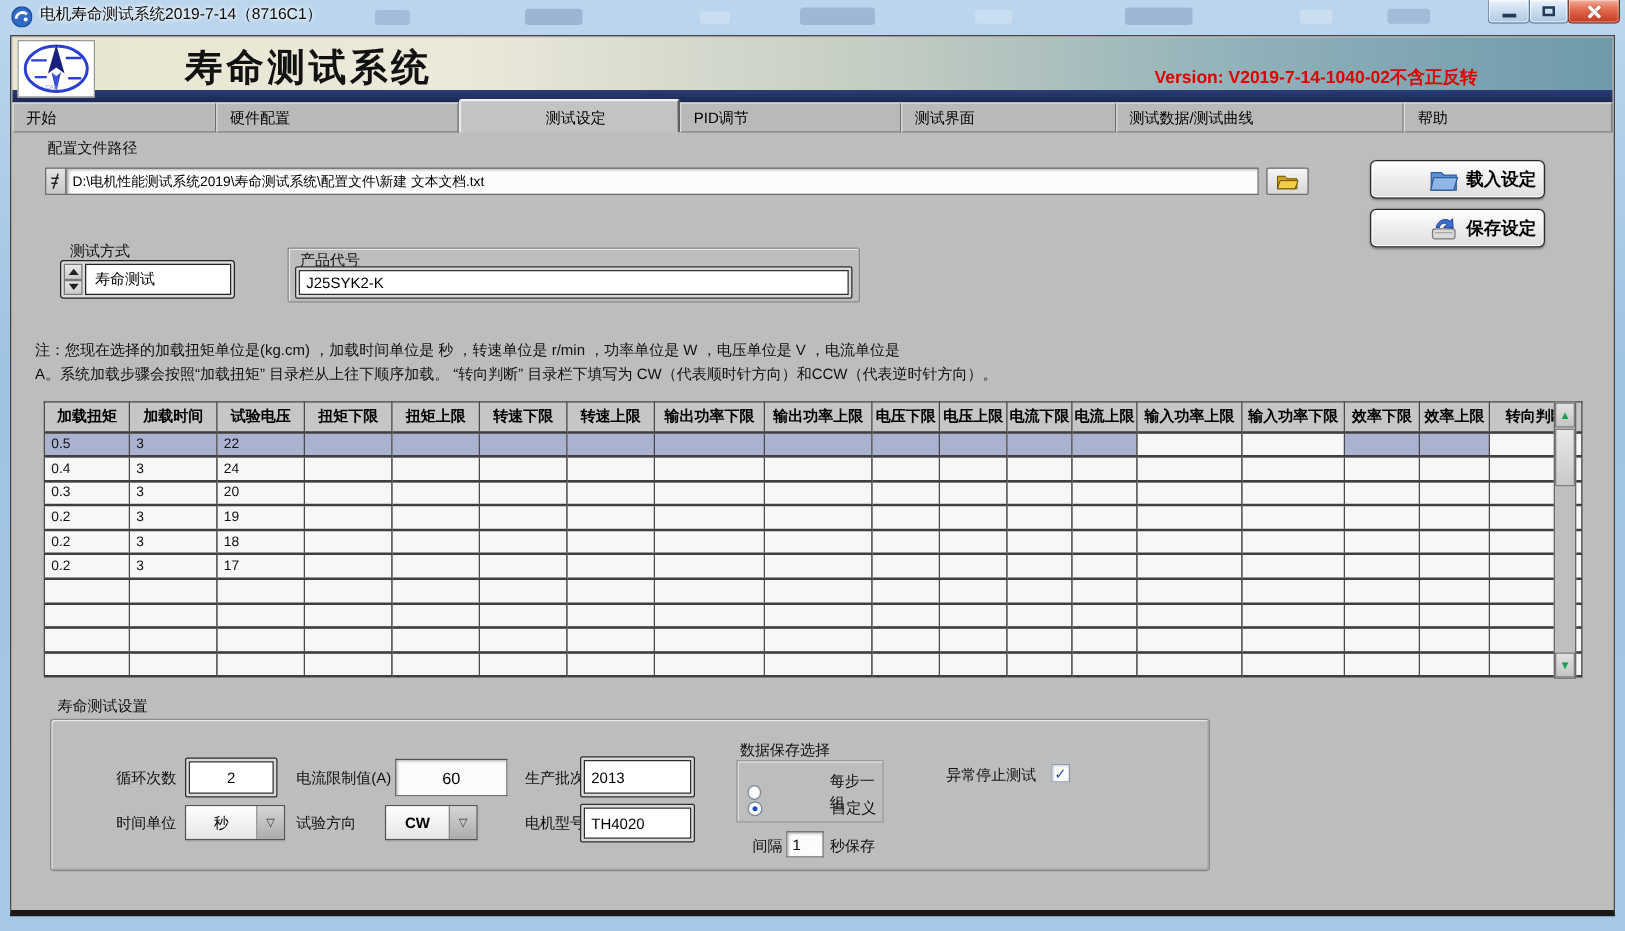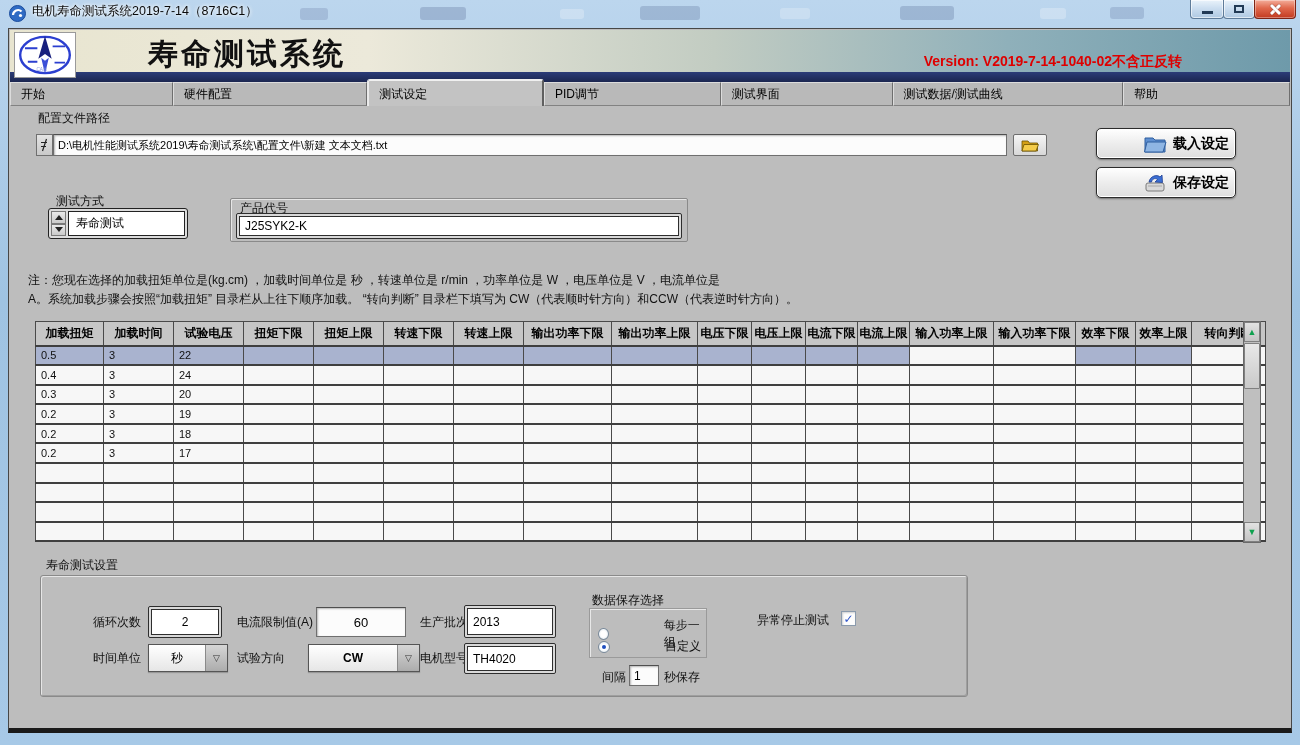--- a/index.html
+++ b/index.html
@@ -43,21 +43,21 @@
   #navy-strip { position:absolute; left:10px; top:72px; width:1280px; height:10px;
                 background:linear-gradient(#2B3C78,#1B2650); }
 
   
   #tabbar { position:absolute; left:10px; top:82px; width:1280px; height:24px; display:flex; }
   .tab { height:24px; font-size:12px; color:#000; padding-left:10px; line-height:23px;
          background:#B9B9B9; border-top:1px solid #DCDCDC; border-left:1px solid #DCDCDC;
          border-right:1px solid #6E6E6E; border-bottom:1px solid #828282; }
   .tab.active { height:27px; margin-top:-3px; line-height:26px; background:#C3C3C3;
          border-top:2px solid #F0F0F0; border-left:2px solid #EAEAEA; border-right:2px solid #5F5F5F;
-         border-bottom:none; border-radius:3px 3px 0 0; z-index:2; }
+         border-bottom:none; border-radius:3px 3px 0 0; z-index:2;text-align:center; }
 
   
   .lbl { position:absolute; font-size:12px; color:#111; white-space:nowrap; }
   .sfield { background:#FCFCFC; border:1px solid #6F6F6F; border-top-color:#4F4F4F;
             box-shadow:inset 1px 1px 2px rgba(0,0,0,.28); }
   .dfield { position:absolute; border:1px solid #2E2E2E; background:#D9D9D9; padding:2px; border-radius:2px; }
   .dfield .inner { width:100%; height:100%; border:1px solid #2E2E2E; background:#fff;
                    font-size:12px; display:flex; align-items:center; padding:0 5px; }
   .center { justify-content:center; padding:0; }
 
@@ -540,21 +540,21 @@
     <div class="inner">2013</div>
   </div>
 
   <div class="lbl" style="left:93px;top:650px;">时间单位</div>
   <div class="dd" style="left:148px;top:644px;width:80px;">
     <div class="txt">秒</div>
     <div class="arr">▽</div>
   </div>
 
   <div class="lbl" style="left:237px;top:650px;">试验方向</div>
-  <div class="dd" style="left:308px;top:644px;width:112px;">
+  <div class="dd" style="left:308px;top:644px;width:74px;">
     <div class="txt" style="font-weight:600;">CW</div>
     <div class="arr">▽</div>
   </div>
 
   <div class="lbl" style="left:420px;top:650px;">电机型号</div>
   <div class="dfield" style="left:464px;top:643px;width:92px;height:31px;">
     <div class="inner">TH4020</div>
   </div>
 
   <div class="lbl" style="left:592px;top:592px;">数据保存选择</div>

